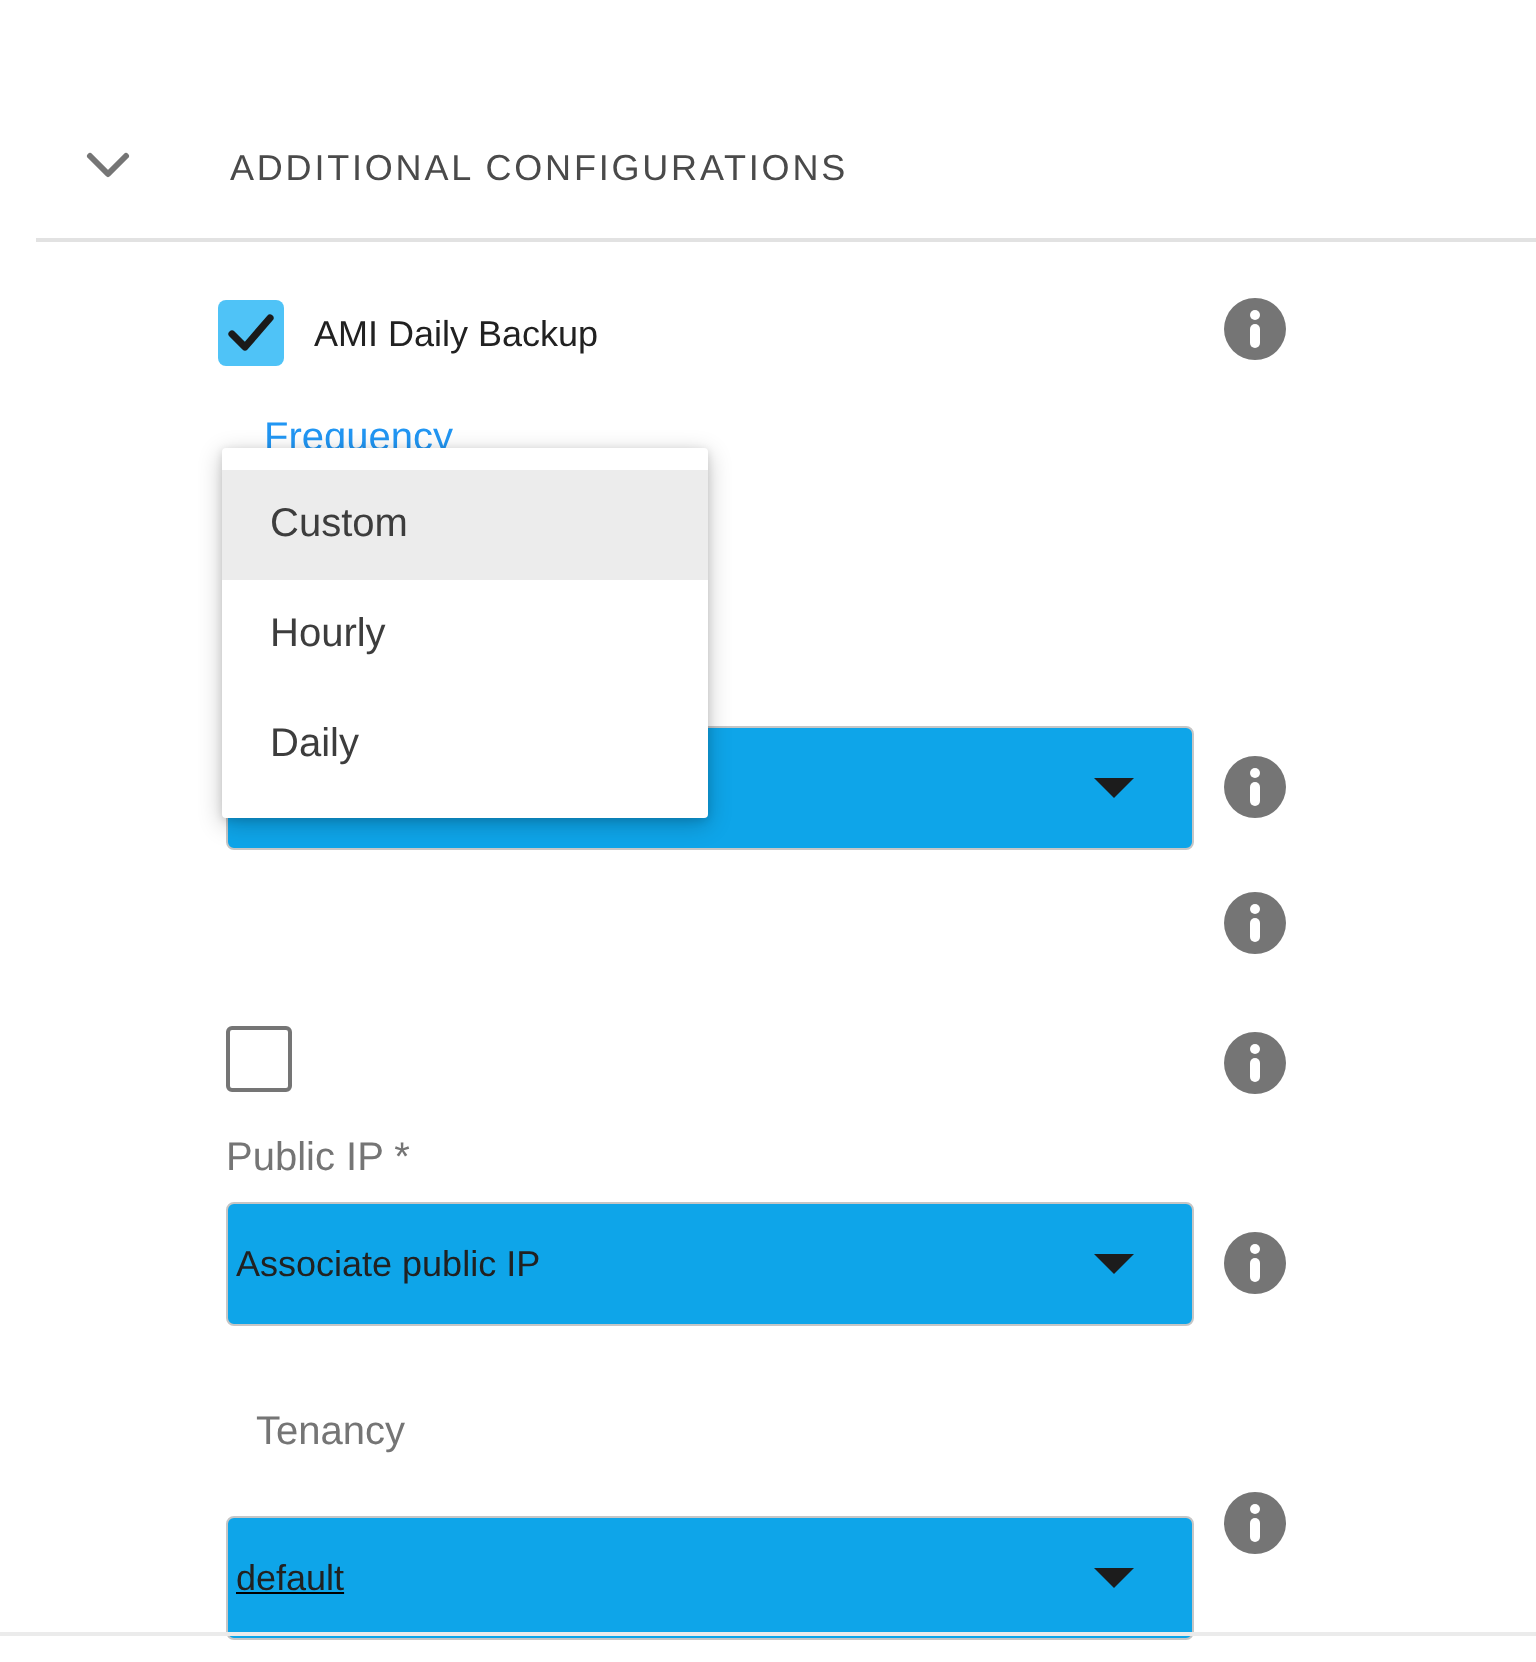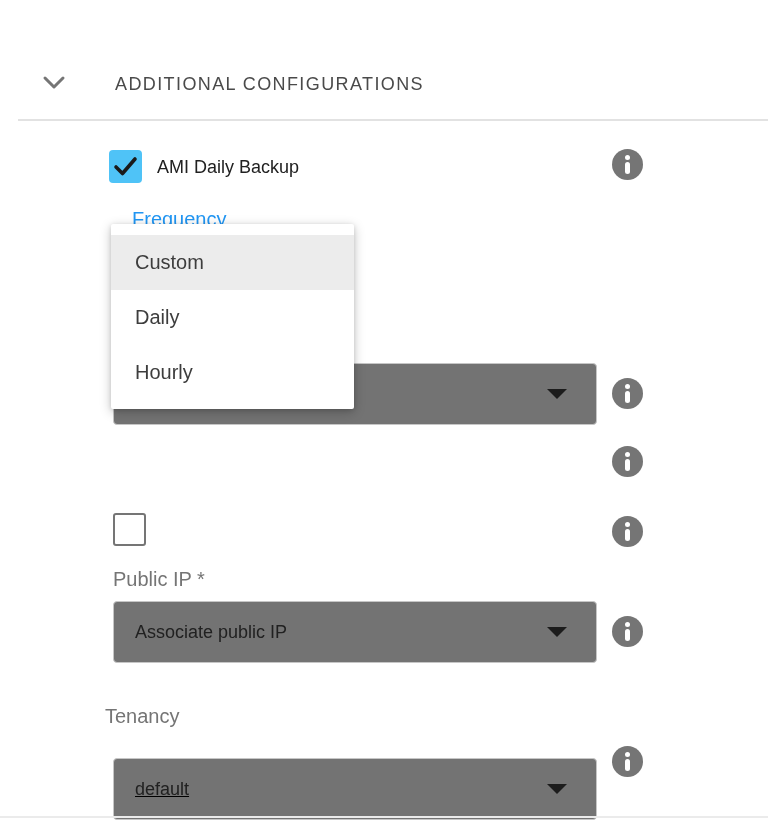--- a/index.html
+++ b/index.html
@@ -27,22 +27,22 @@
   .checkbox svg { position:absolute; left:0; top:0; }
   .cb-label { position:absolute; font-size:18px; color:#212121; line-height:22px; white-space:nowrap; }
 
   
   .field-label { position:absolute; font-size:20px; color:#757575; line-height:16px; white-space:nowrap; }
   .field-label.focused { color:#2196f3; }
 
   
   .select-box {
     position:absolute; left:113px; width:484px; height:62px;
-    border:1px solid #c6c6c6; border-radius:4px; background:#737373;
-    display:flex; align-items:center; padding-left:21px; cursor:pointer;
+    border:1px solid #c6c6c6; border-radius:4px; background:#0ea5e9;
+    display:flex; align-items:center; padding-left:4px; cursor:pointer;
   }
   .select-value { font-size:18px; color:#212121; white-space:nowrap; }
   .select-arrow {
     position:absolute; right:29px; top:50%; margin-top:-5px;
     width:0; height:0;
     border-left:10px solid transparent; border-right:10px solid transparent;
     border-top:10px solid #1c1c1c;
   }
 
   
@@ -121,31 +121,31 @@
   <div class="field-label" style="left:113px; top:571px;">Public IP *</div>
   <div class="select-box" style="top:601px;">
     <span class="select-value">Associate public IP</span>
     <span class="select-arrow"></span>
   </div>
   <div class="info-icon" style="left:612px; top:616px;">
     <span class="dot"></span>
       <span class="stem"></span>
   </div>
 
-  <div class="field-label" style="left:105px; top:708px;">Tenancy</div>
+  <div class="field-label" style="left:128px; top:708px;">Tenancy</div>
   <div class="select-box" style="top:758px;text-decoration:underline;">
     <span class="select-value">default</span>
     <span class="select-arrow"></span>
   </div>
   <div class="info-icon" style="left:612px; top:746px;">
     <span class="dot"></span>
       <span class="stem"></span>
   </div>
 
   <div class="divider-bottom"></div>
 
   <div class="menu">
     <div class="menu-item highlighted">Custom</div>
+    <div class="menu-item">Hourly</div>
     <div class="menu-item">Daily</div>
-    <div class="menu-item">Hourly</div>
   </div>
 
 </div>
 
 </body></html>

